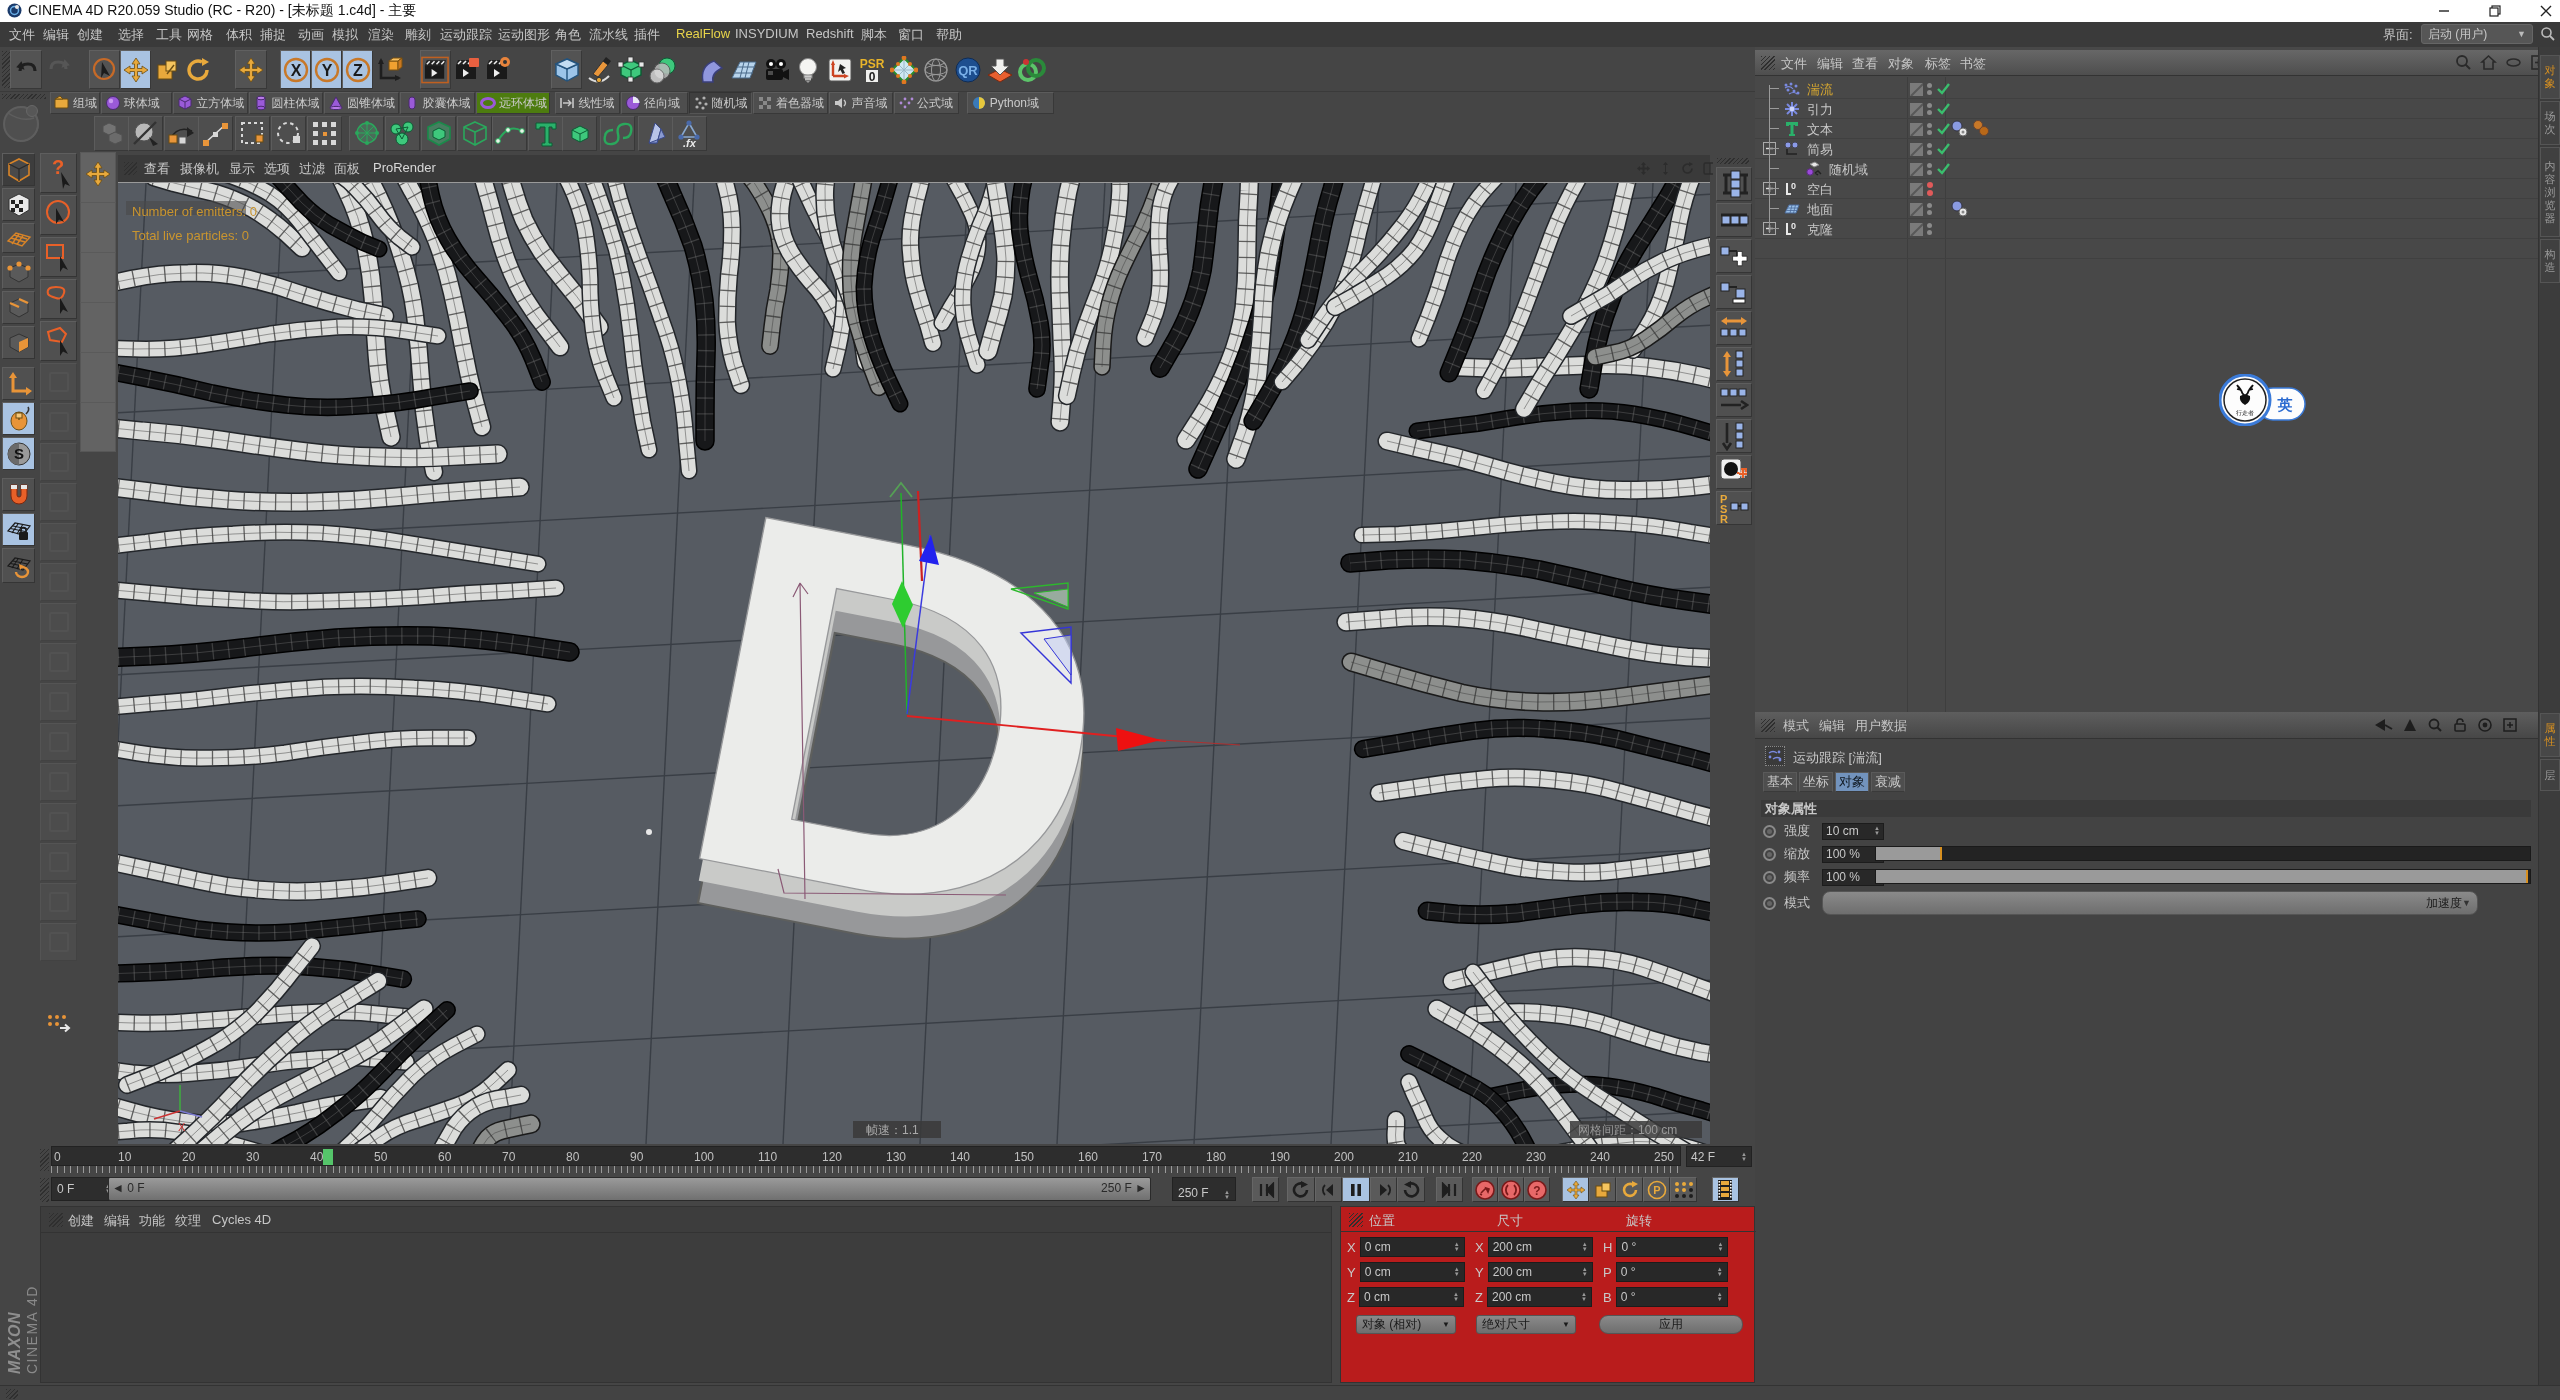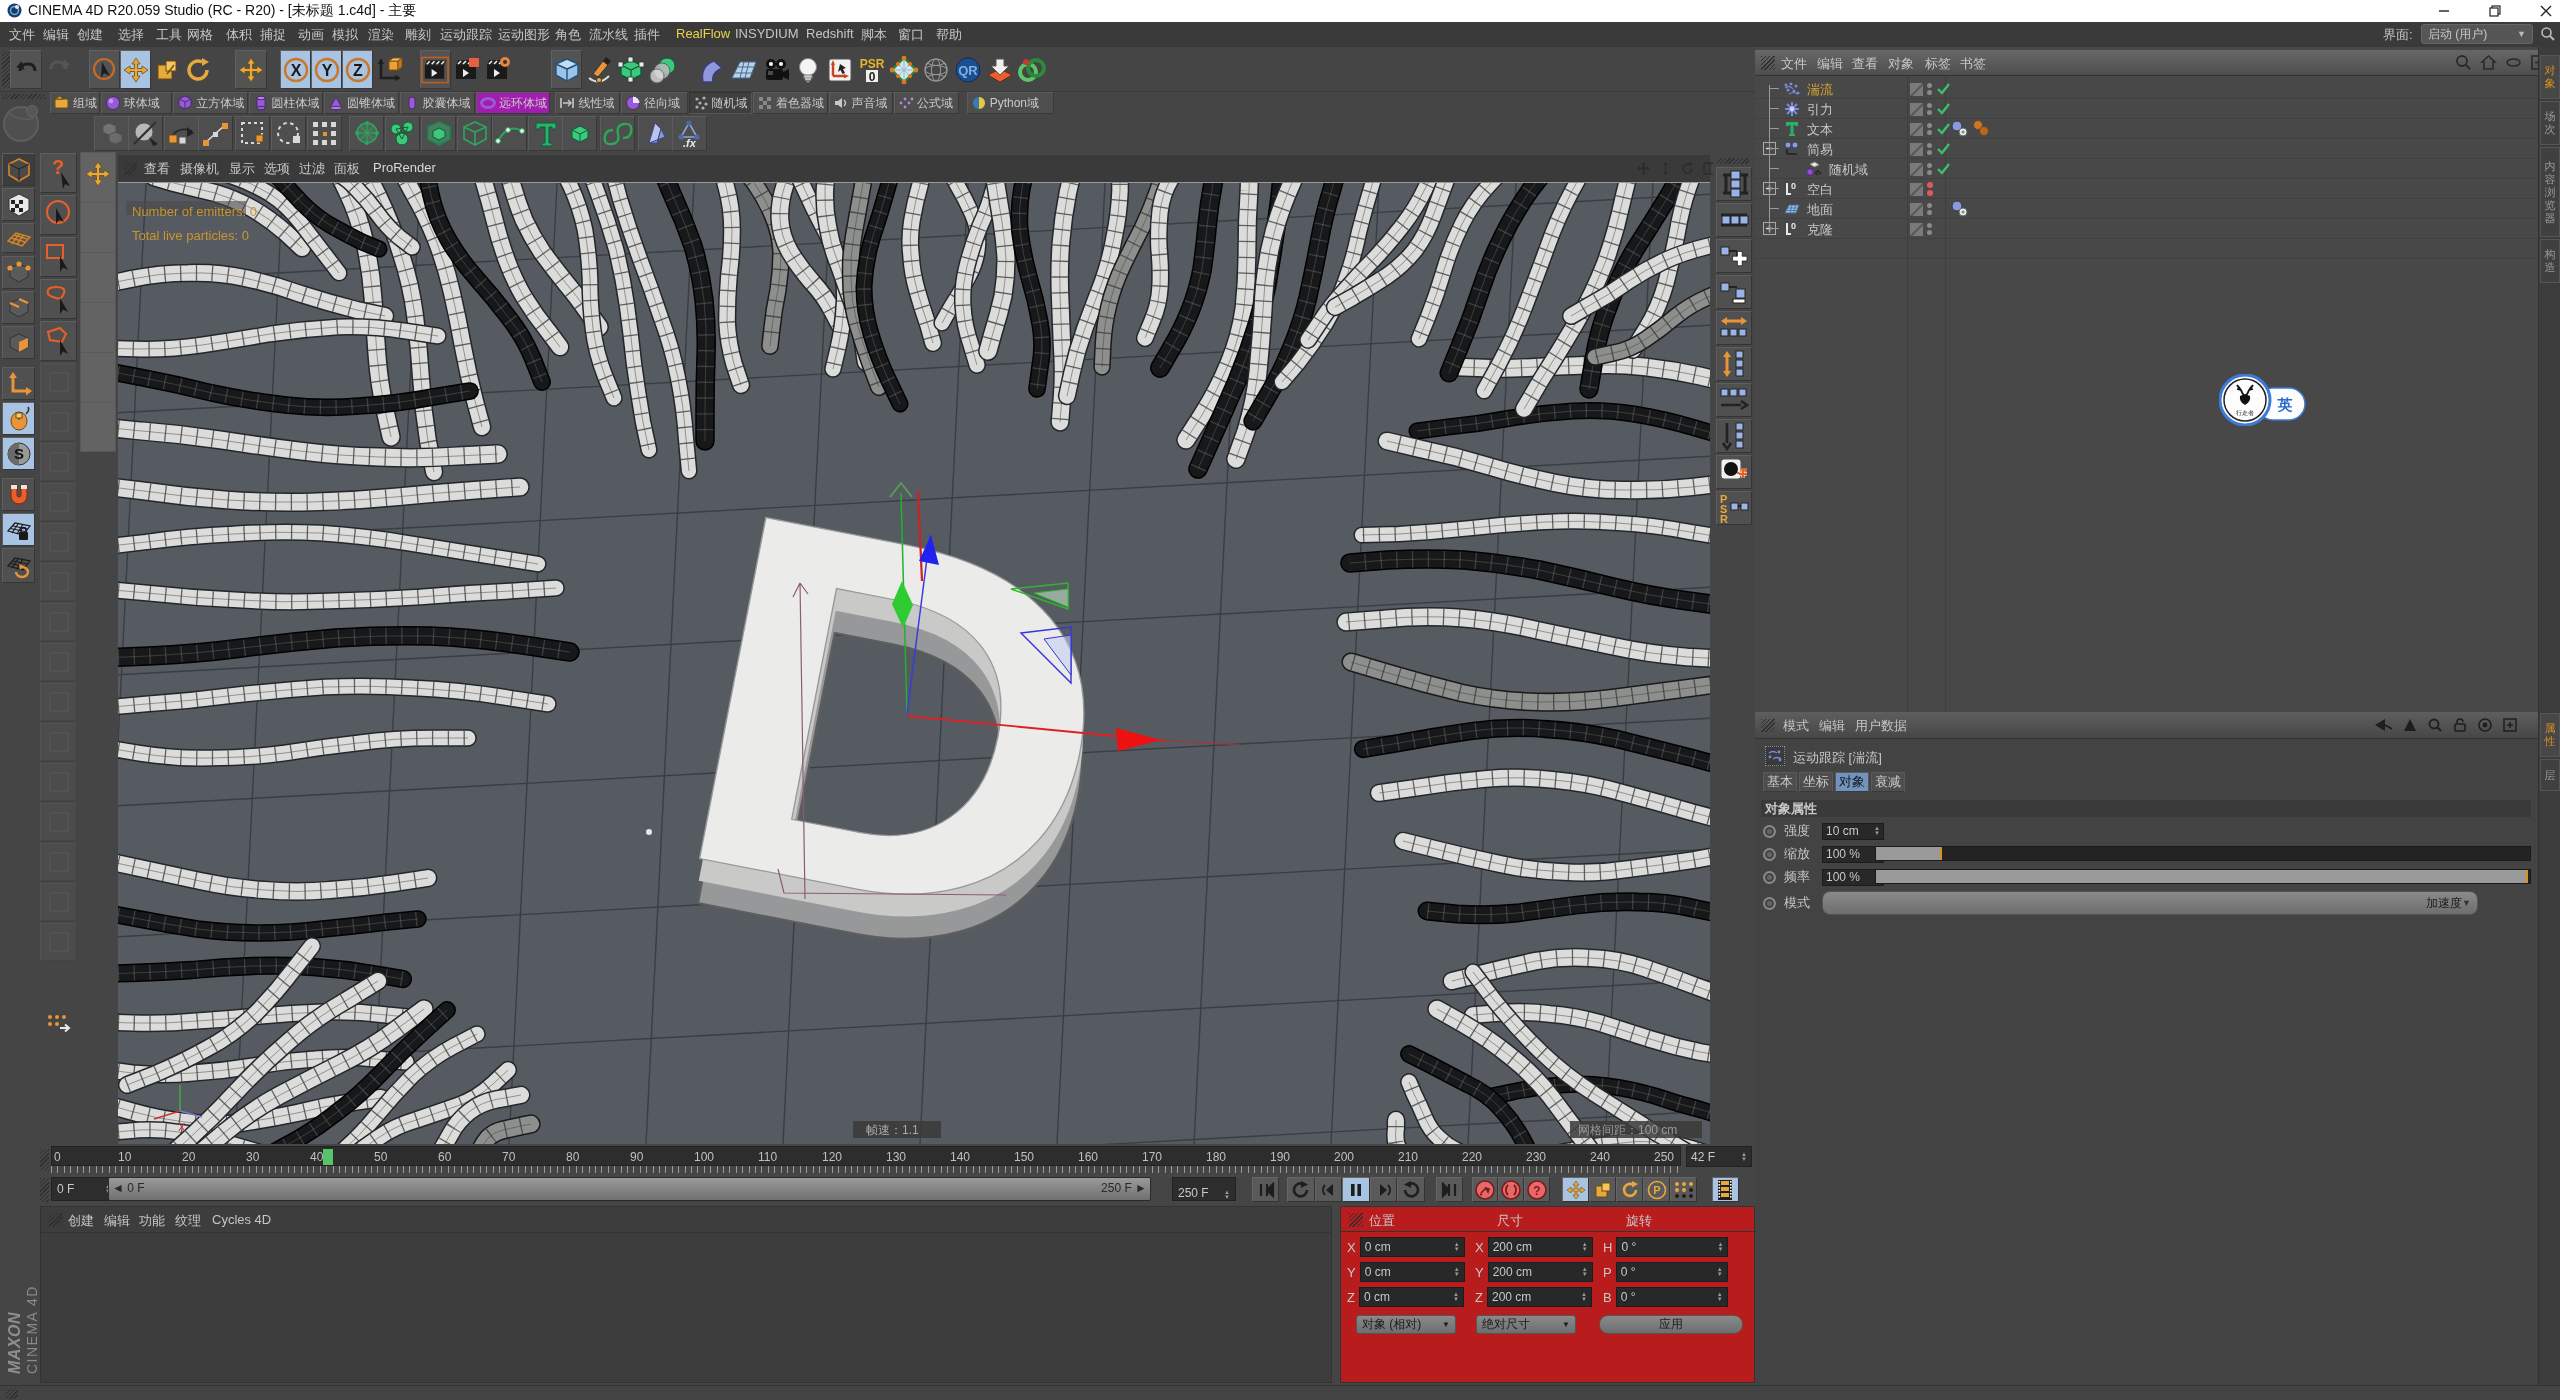--- a/index.html
+++ b/index.html
@@ -343,21 +343,21 @@
         <svg width="16" height="16" viewBox="0 0 16 16">
           <path d="M8,2 L14,13 L2,13 Z" fill="#9a5ad8" stroke="#4a2a70"></path>
           <ellipse cx="8" cy="13" rx="6" ry="1.6" fill="#b87ae8" stroke="#4a2a70"></ellipse>
         </svg>
       </span>圆锥体域</div>
     <div style="width:76px;height:22px;background:#4e4e4e;border:1px solid #5c5c5c;border-bottom-color:#383838;border-right-color:#383838;margin-right:1px;display:flex;align-items:center;padding:0 3px;color:#cacaca;font-size:12px;gap:3px;white-space:nowrap;overflow:hidden"><span style="display:flex;flex:none">
         <svg width="16" height="16" viewBox="0 0 16 16">
           <rect x="5" y="2" width="6" height="12" rx="3" fill="#9a5ad8" stroke="#4a2a70"></rect>
         </svg>
       </span>胶囊体域</div>
-    <div style="width:75px;height:22px;background:#a21caf;border:1px solid #5c5c5c;border-bottom-color:#383838;border-right-color:#383838;margin-right:5px;display:flex;align-items:center;padding:0 3px;color:#cacaca;font-size:12px;gap:3px;white-space:nowrap;overflow:hidden"><span style="display:flex;flex:none">
+    <div style="width:75px;height:22px;background:#4d7c0f;border:1px solid #5c5c5c;border-bottom-color:#383838;border-right-color:#383838;margin-right:5px;display:flex;align-items:center;padding:0 3px;color:#cacaca;font-size:12px;gap:3px;white-space:nowrap;overflow:hidden"><span style="display:flex;flex:none">
         <svg width="16" height="16" viewBox="0 0 16 16">
           <ellipse cx="8" cy="8" rx="6.5" ry="4.5" fill="none" stroke="#9a5ad8" stroke-width="3"></ellipse>
         </svg>
       </span>远环体域</div>
     <div style="width:65px;height:22px;background:#4e4e4e;border:1px solid #5c5c5c;border-bottom-color:#383838;border-right-color:#383838;margin-right:1px;display:flex;align-items:center;padding:0 3px;color:#cacaca;font-size:12px;gap:3px;white-space:nowrap;overflow:hidden"><span style="display:flex;flex:none">
         <svg width="16" height="16" viewBox="0 0 16 16">
           <path d="M2,3 L2,13 M14,3 L14,13" stroke="#c8c8c8" stroke-width="1.6"></path>
           <path d="M4,8 L12,8 M9,5 L12,8 L9,11" stroke="#c8c8c8" stroke-width="1.4" fill="none"></path>
         </svg>
       </span>线性域</div>

